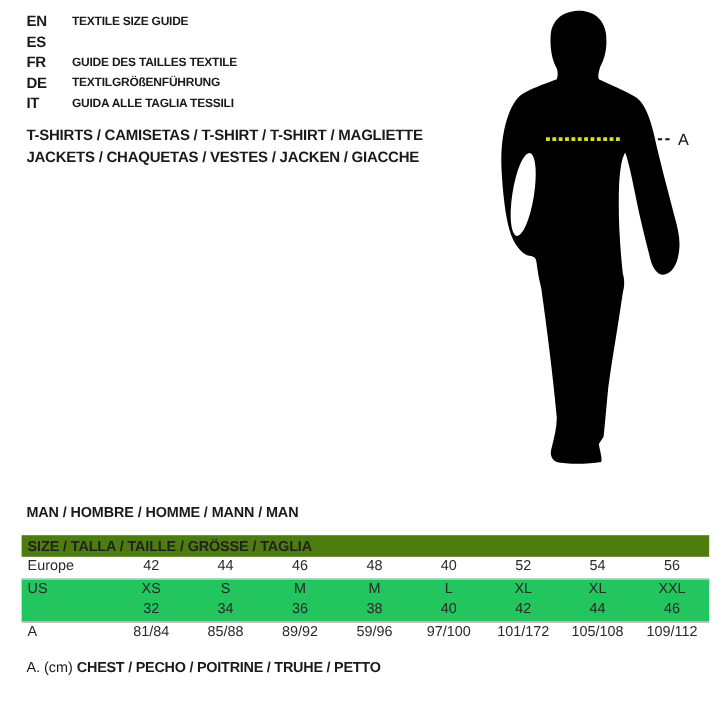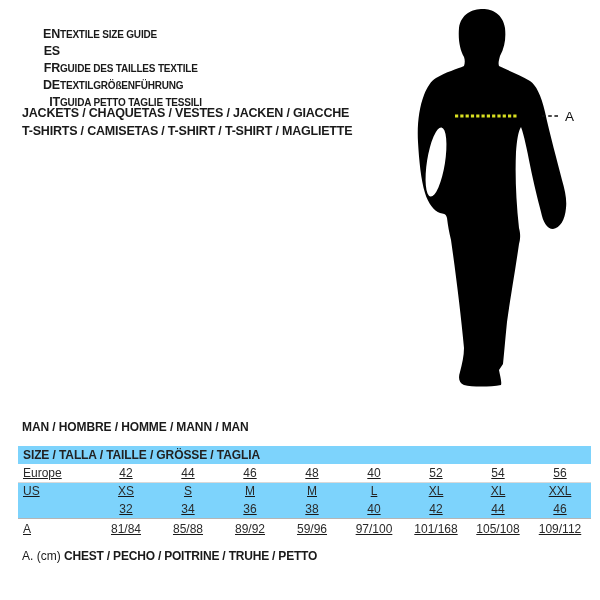--- a/index.html
+++ b/index.html
@@ -2,39 +2,39 @@
 <html><head>
 <meta charset="utf-8">
 <style>
   html,body{margin:0;padding:0;}
   body{
     width:600px;height:600px;position:relative;overflow:hidden;
     background:#ffffff;color:#1a1a1a;
     font-family:"Liberation Sans","DejaVu Sans",sans-serif;
   }
   
-  .langs{position:absolute;left:22px;top:26px;text-align:right;}
+  .langs{position:absolute;left:22px;top:10px;}
   .lang-row{display:flex;height:17px;line-height:17px;}
   .lang-code{width:38px;font-weight:bold;font-size:12.5px;letter-spacing:-0.2px;}
   .lang-label{font-weight:bold;font-size:10px;letter-spacing:-0.2px;}
   
   .products{position:absolute;left:22px;top:105px;}
   .product-line{height:17.5px;line-height:17.5px;font-weight:bold;font-size:12.5px;letter-spacing:-0.2px;}
   
   .figure{position:absolute;left:395px;top:0px;width:200px;height:400px;}
   
   .section-title{position:absolute;left:22px;top:420px;font-weight:bold;font-size:12px;letter-spacing:-0.1px;}
   
   .size-table{position:absolute;left:18px;top:446px;width:573px;font-size:12px;}
   .t-header{
-    height:18px;line-height:18px;background:#7dd3fc;color:#222;
+    height:18px;line-height:18px;background:#4d7c0f;color:#222;
     font-weight:bold;font-size:12px;padding-left:5px;letter-spacing:-0.1px;
   }
-  .t-row{display:flex;align-items:center;height:17.5px;text-decoration:underline;}
-  .t-row.shaded{background:#7dd3fc;}
+  .t-row{display:flex;align-items:flex-start;height:17.5px;}
+  .t-row.shaded{background:#22c55e;}
   .t-row.first-shaded{border-top:1px solid #d9d9d9;}
   .t-row.row-a{height:20px;border-top:1px solid #b5b5b5;}
   .t-label{width:72px;padding-left:5px;color:#2a2a2a;}
   .t-cell{flex:1;text-align:center;color:#2a2a2a;}
   
   .footnote{position:absolute;left:22px;top:549px;font-size:12px;height:14px;line-height:14px;}
   .footnote .fn-prefix{font-weight:normal;}
   .footnote .fn-text{font-weight:bold;letter-spacing:-0.2px;}
 </style>
 </head>
@@ -51,27 +51,27 @@
   <div class="lang-row">
     <span class="lang-code">FR</span>
     <span class="lang-label">GUIDE DES TAILLES TEXTILE</span>
   </div>
   <div class="lang-row">
     <span class="lang-code">DE</span>
     <span class="lang-label">TEXTILGRÖßENFÜHRUNG</span>
   </div>
   <div class="lang-row">
     <span class="lang-code">IT</span>
-    <span class="lang-label">GUIDA PETTO TAGLIE TESSILI</span>
+    <span class="lang-label">GUIDA ALLE TAGLIA TESSILI</span>
   </div>
 </div>
 
 <div class="products">
+  <div class="product-line">T-SHIRTS / CAMISETAS / T-SHIRT / T-SHIRT / MAGLIETTE</div>
   <div class="product-line">JACKETS / CHAQUETAS / VESTES / JACKEN / GIACCHE</div>
-  <div class="product-line">T-SHIRTS / CAMISETAS / T-SHIRT / T-SHIRT / MAGLIETTE</div>
 </div>
 
 <svg class="figure" viewBox="395 0 200 400" width="200" height="400" xmlns="http://www.w3.org/2000/svg">
   <path fill="#000000" d="
     M 483 9
     C 492 9 503 14 505 28
     C 506 38 505 47 500 56
     C 499 60 498 63 499 66
     C 509 71 520 75 530 81
     C 536 85 541 95 545 112
@@ -150,21 +150,21 @@
     <span class="t-cell">46</span>
   </div>
 
   <div class="t-row row-a">
     <span class="t-label">A</span>
     <span class="t-cell">81/84</span>
     <span class="t-cell">85/88</span>
     <span class="t-cell">89/92</span>
     <span class="t-cell">59/96</span>
     <span class="t-cell">97/100</span>
-    <span class="t-cell">101/168</span>
+    <span class="t-cell">101/172</span>
     <span class="t-cell">105/108</span>
     <span class="t-cell">109/112</span>
   </div>
 </div>
 
 <div class="footnote">
   <span class="fn-prefix">A. (cm)</span>
   <span class="fn-text">CHEST / PECHO / POITRINE / TRUHE / PETTO</span>
 </div>
 

